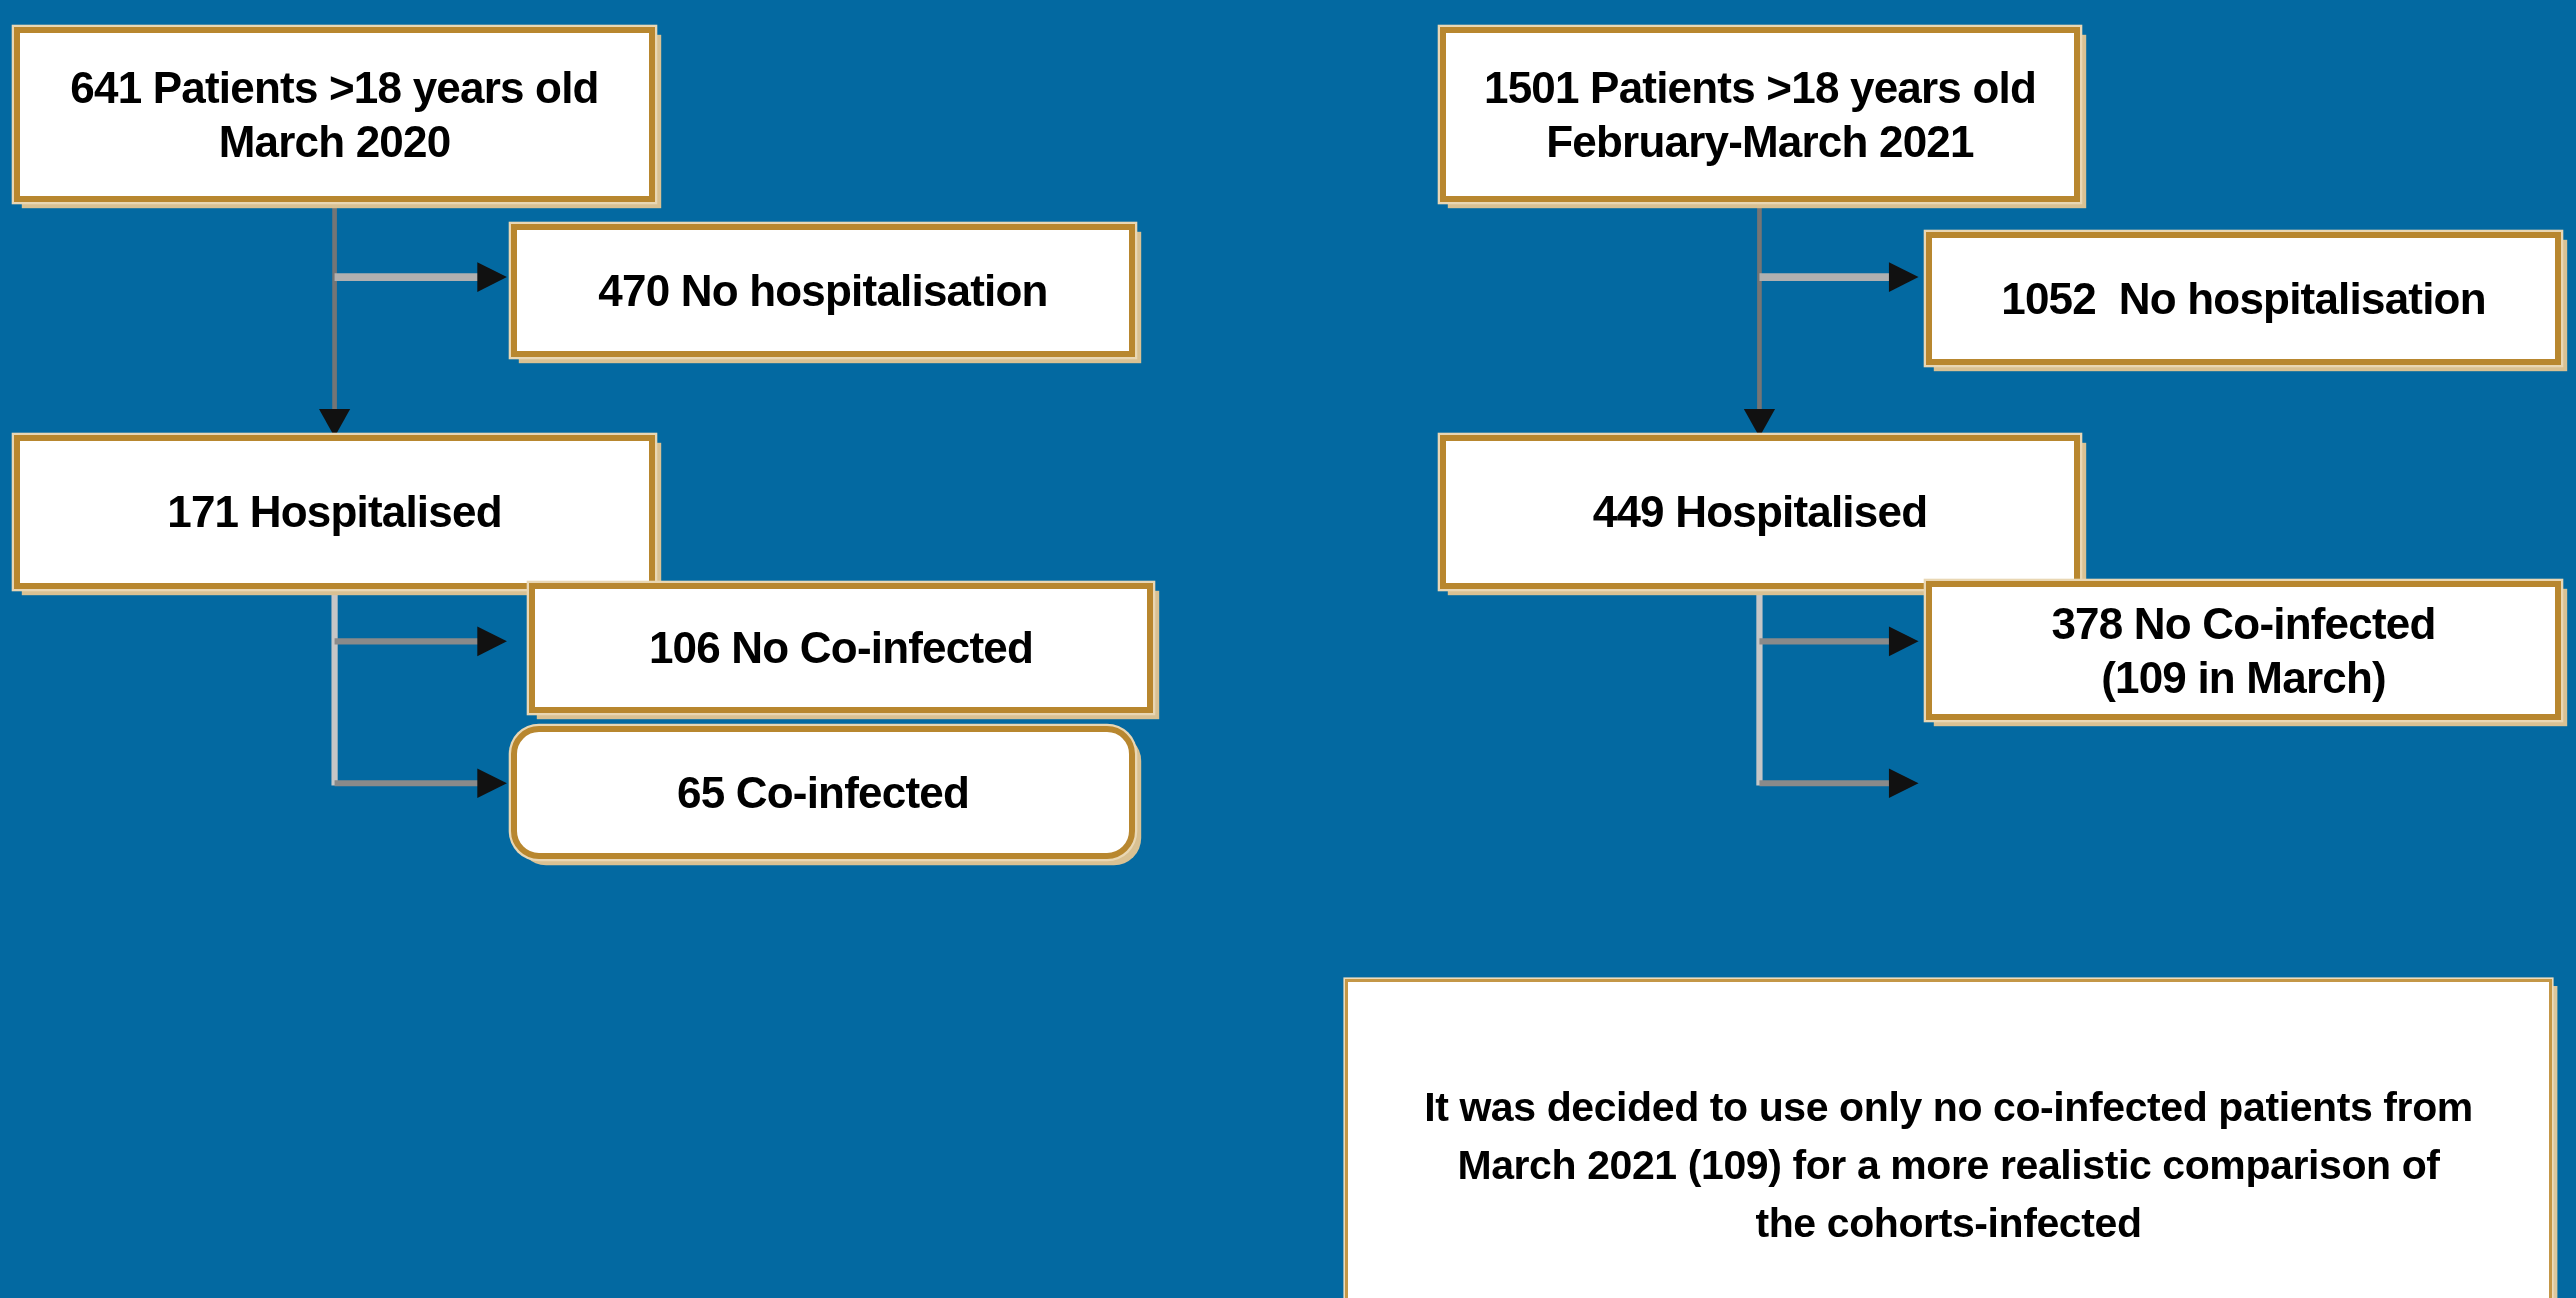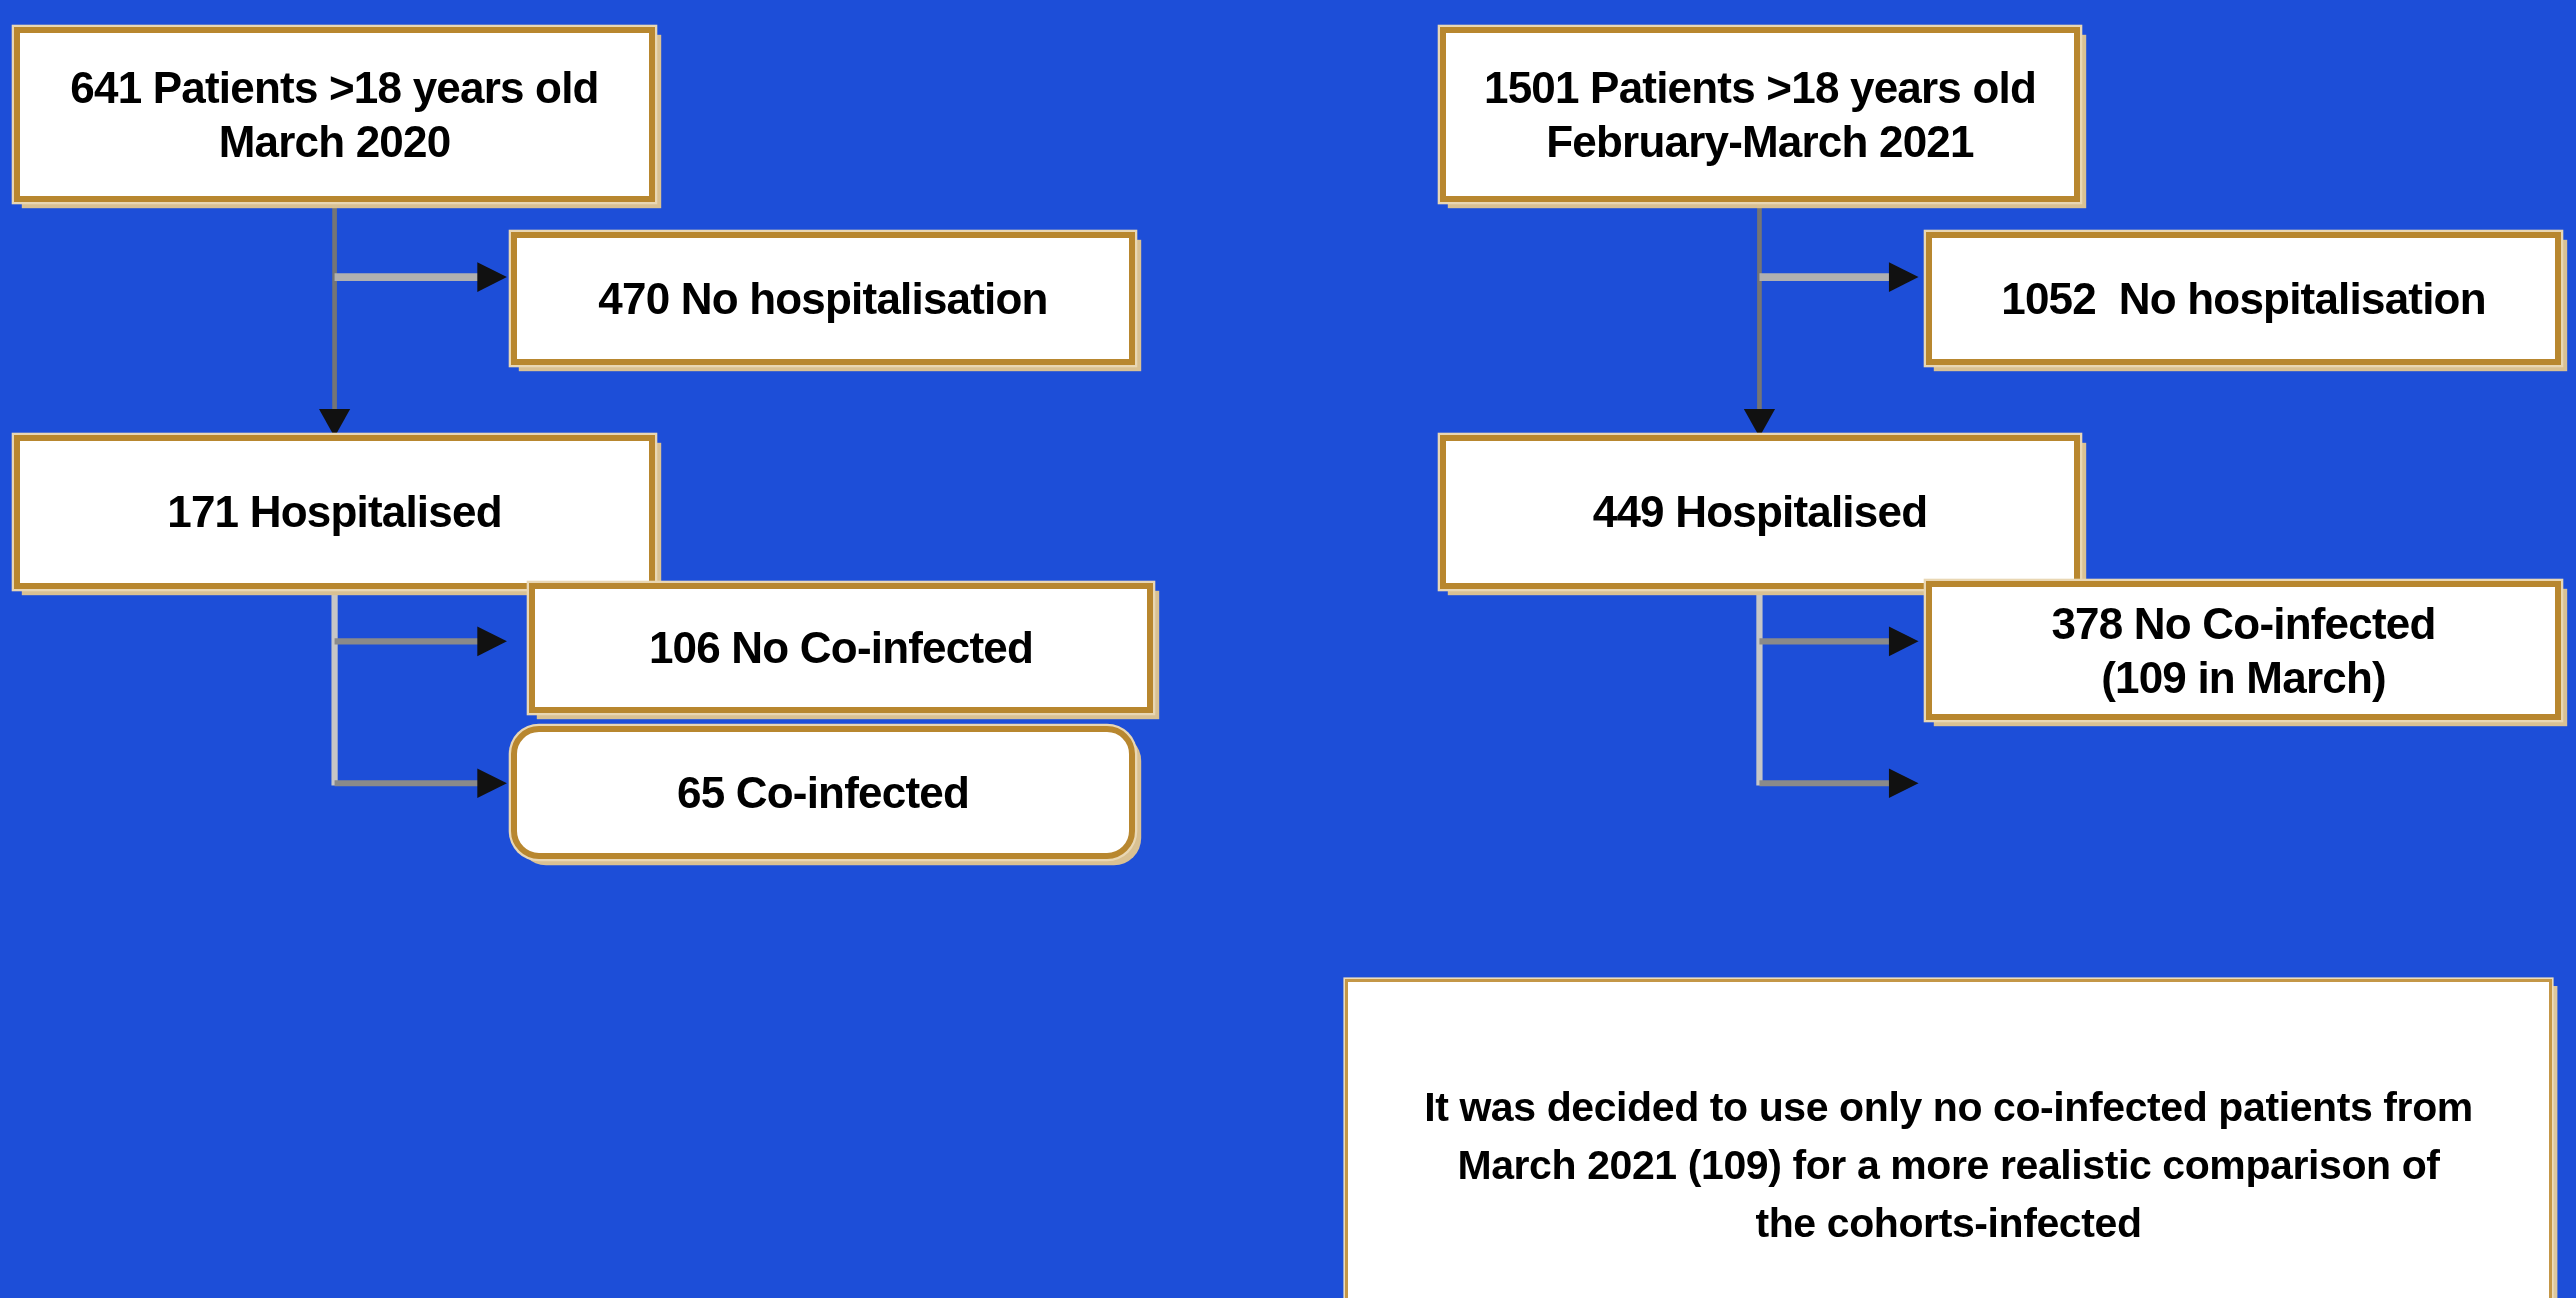--- a/index.html
+++ b/index.html
@@ -1,19 +1,19 @@
 <!DOCTYPE html>
 <html style="font-size:12.5px"><head>
 <meta charset="utf-8">
 <style>
   html,body{margin:0;padding:0;background:#ffffff;}
   #canvas{
     position:relative;
     width:2576px;height:1299px;
-    background:#1d4ed8;
+    background:#0369a1;
     font-family:"Liberation Sans","DejaVu Sans",sans-serif;
     overflow:hidden;
   }
   .fbox{
     position:absolute;box-sizing:border-box;
     background:#ffffff;
     border:6.2px solid #b8872f;
     box-shadow:0 0 0 2.3px #e9d7b4, 7px 7px 0 -0.8px #d9c193;
     display:flex;align-items:center;justify-content:center;
     text-align:center;
@@ -22,21 +22,21 @@
     white-space:pre-wrap;
     padding:0 9.4px;
   }
   .note{
     border:3.9px solid #c49747;
     box-shadow:0 0 0 1.6px #ecdcbc, 6.2px 6.2px 0 -0.8px #ddc79c;
     font-size:41px;line-height:1.42;letter-spacing:-0.4px;
   }
   
   .a1{left:14px;top:27px;width:641px;height:175px;}
-  .a2{left:511px;top:232px;width:624px;height:133px;}
+  .a2{left:511px;top:224px;width:624px;height:133px;}
   .a3{left:14px;top:435px;width:641px;height:154px;}
   .a4{left:529px;top:583px;width:624px;height:130px;}
   .a5{left:511px;top:726px;width:624px;height:133px;border-radius:28px;}
   .b1{left:1440px;top:27px;width:640px;height:175px;}
   .b2{left:1926px;top:232px;width:635px;height:133px;}
   .b3{left:1440px;top:435px;width:640px;height:154px;}
   .b4{left:1926px;top:581px;width:635px;height:139px;}
   .b5{left:1926px;top:727px;width:635px;height:134px;}
   .nt{left:1345px;top:979px;width:1207px;height:372px;}
   #connectors{position:absolute;left:0;top:0;width:2576px;height:1299px;pointer-events:none;}

